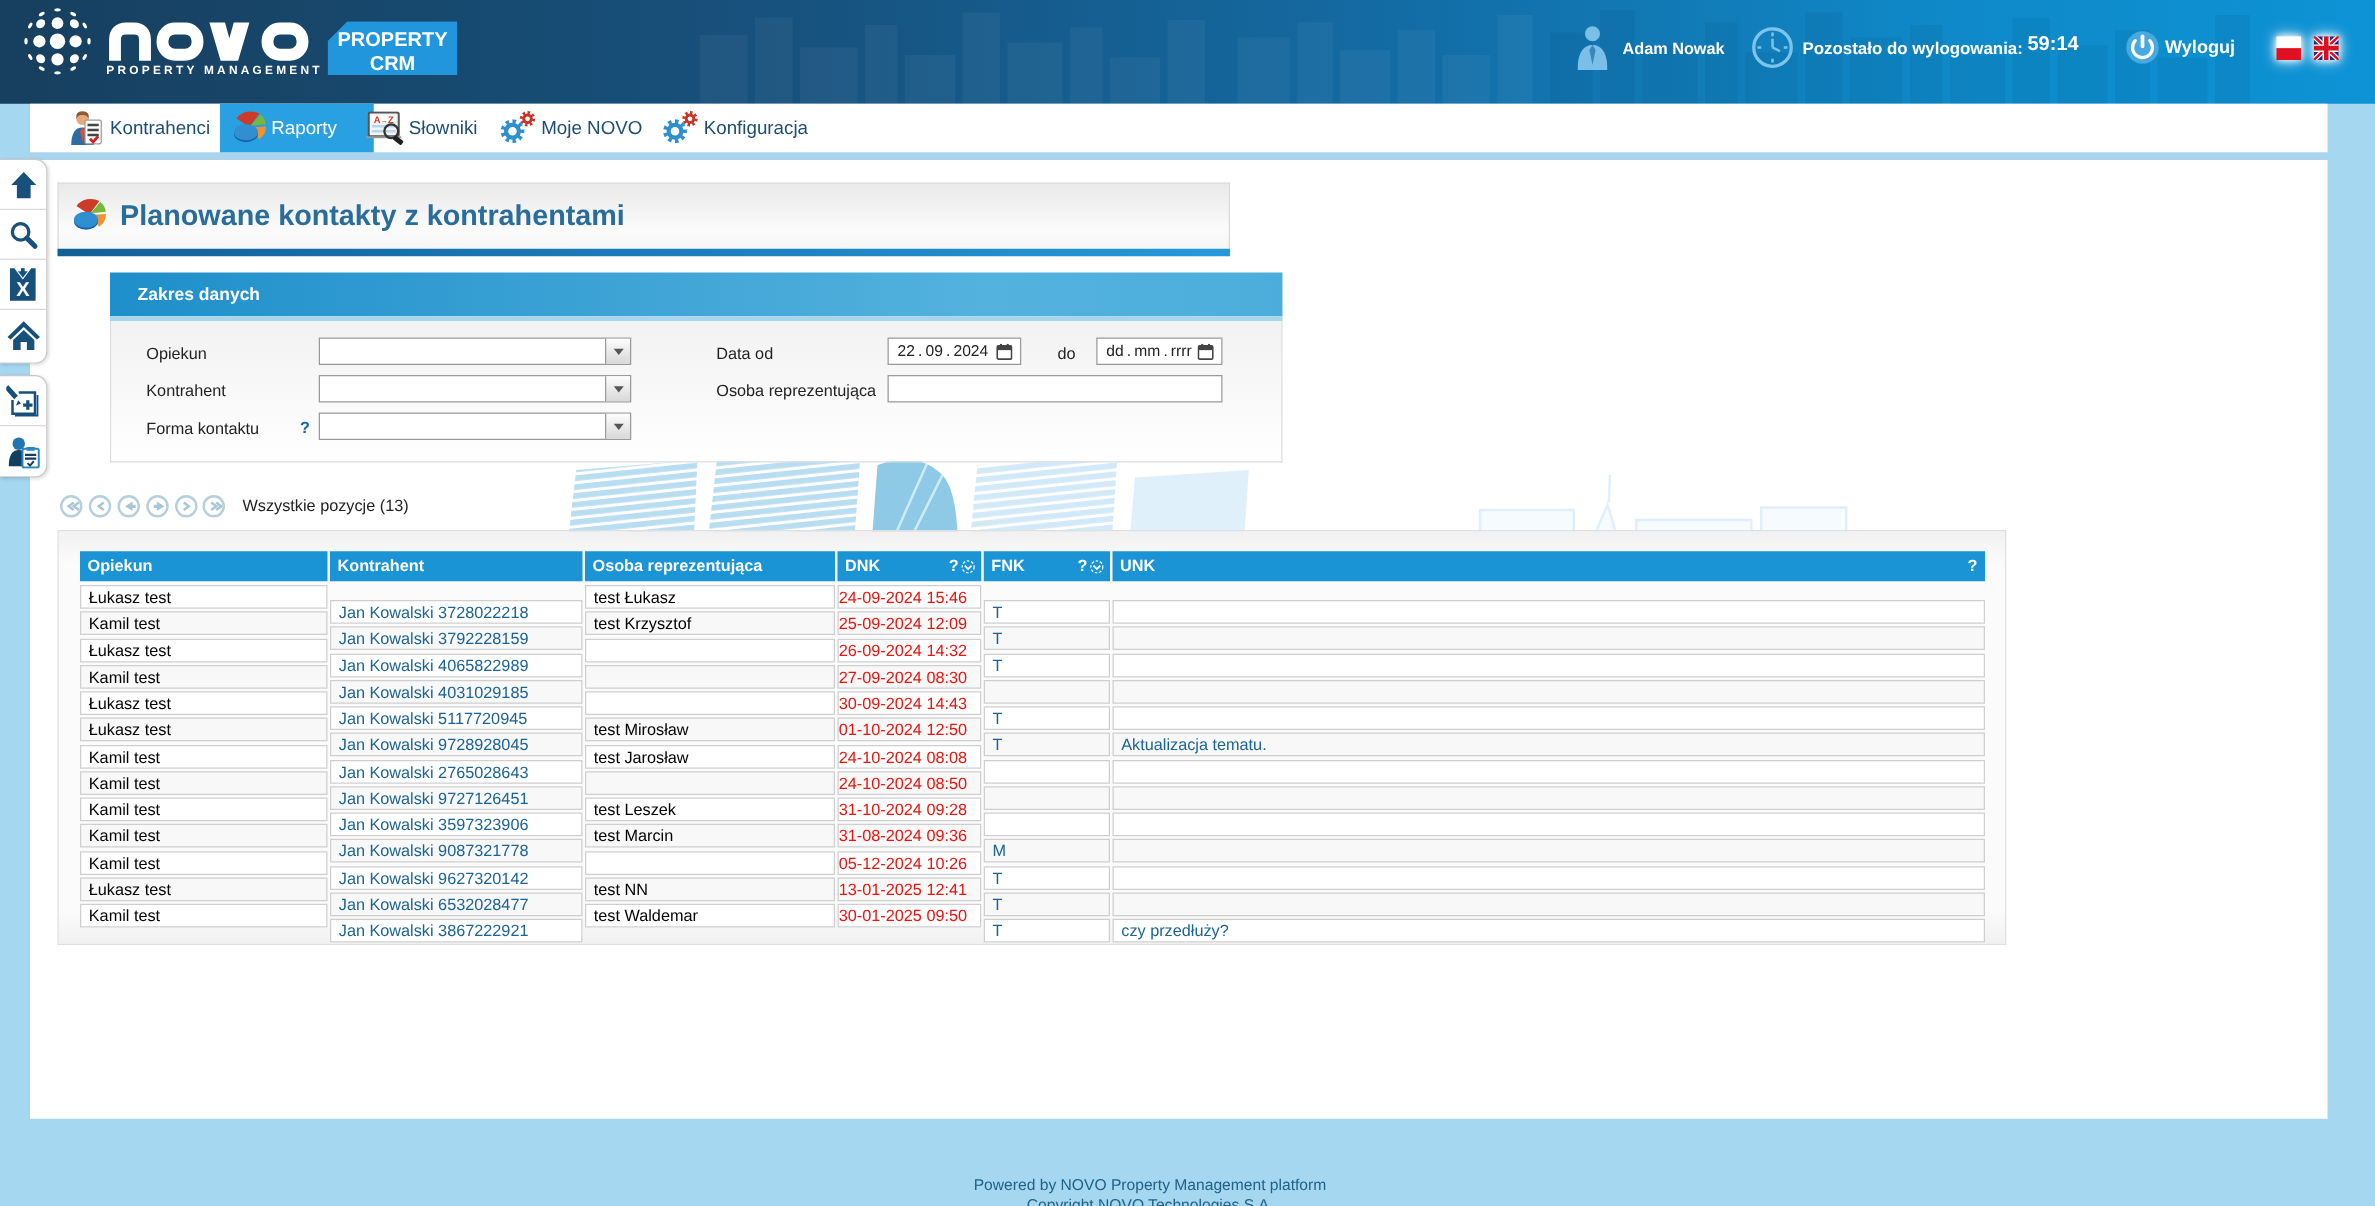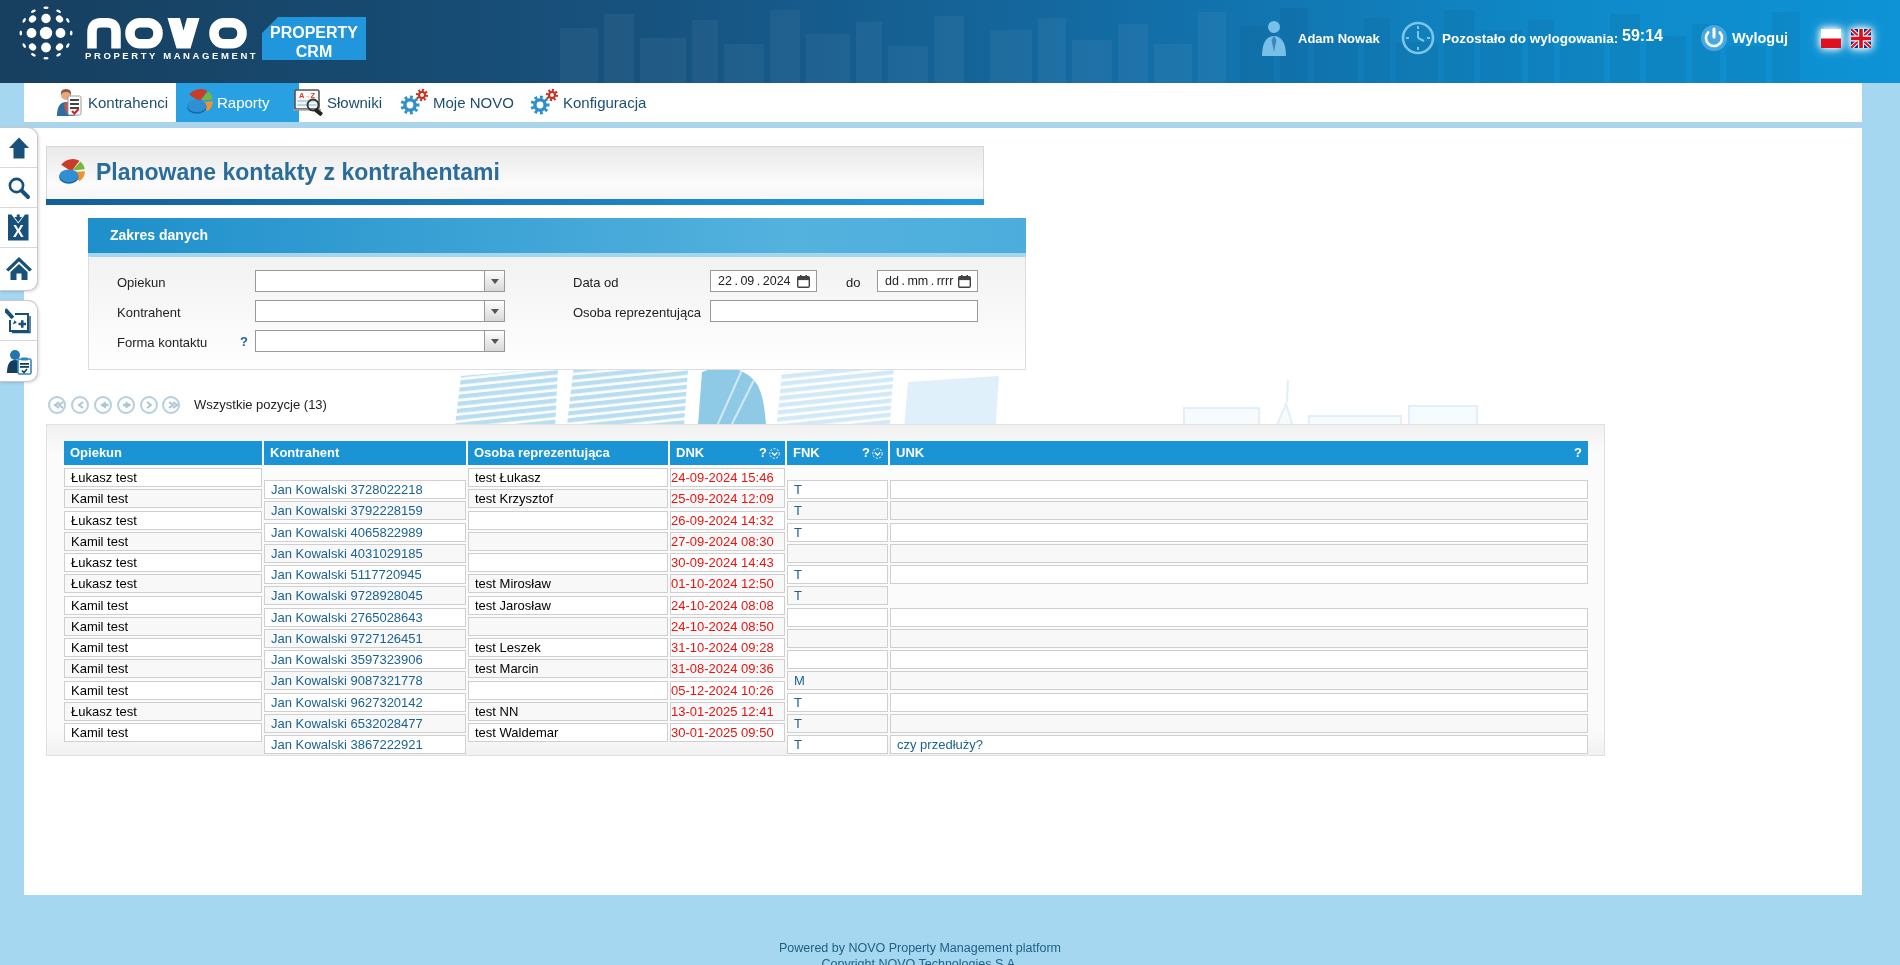--- a/index.html
+++ b/index.html
@@ -389,20 +389,21 @@
 <div class="rcell r-odd c-link" style="left:240px;top:425.00px;width:202px">Jan Kowalski 5117720945</div>
 <div class="rcell r-odd" style="left:444px;top:425.00px;width:200px"></div>
 <div class="rcell r-odd c-red" style="left:646px;top:425.00px;width:115px;text-align:right;padding-right:12px;padding-left:0">30-09-2024 14:43</div>
 <div class="rcell r-odd c-link" style="left:763px;top:425.00px;width:101px">T</div>
 <div class="rcell r-odd c-link" style="left:866px;top:425.00px;width:698px"></div>
 <div class="rcell r-even" style="left:40px;top:446.25px;width:198px">Łukasz test</div>
 <div class="rcell r-even c-link" style="left:240px;top:446.25px;width:202px">Jan Kowalski 9728928045</div>
 <div class="rcell r-even" style="left:444px;top:446.25px;width:200px">test Mirosław</div>
 <div class="rcell r-even c-red" style="left:646px;top:446.25px;width:115px;text-align:right;padding-right:12px;padding-left:0">01-10-2024 12:50</div>
 <div class="rcell r-even c-link" style="left:763px;top:446.25px;width:101px">T</div>
+<div class="rcell r-even c-link" style="left:866px;top:446.25px;width:698px">Aktualizacja tematu.</div>
 <div class="rcell r-odd" style="left:40px;top:467.50px;width:198px">Kamil test</div>
 <div class="rcell r-odd c-link" style="left:240px;top:467.50px;width:202px">Jan Kowalski 2765028643</div>
 <div class="rcell r-odd" style="left:444px;top:467.50px;width:200px">test Jarosław</div>
 <div class="rcell r-odd c-red" style="left:646px;top:467.50px;width:115px;text-align:right;padding-right:12px;padding-left:0">24-10-2024 08:08</div>
 <div class="rcell r-odd c-link" style="left:763px;top:467.50px;width:101px"></div>
 <div class="rcell r-odd c-link" style="left:866px;top:467.50px;width:698px"></div>
 <div class="rcell r-even" style="left:40px;top:488.75px;width:198px">Kamil test</div>
 <div class="rcell r-even c-link" style="left:240px;top:488.75px;width:202px">Jan Kowalski 9727126451</div>
 <div class="rcell r-even" style="left:444px;top:488.75px;width:200px"></div>
 <div class="rcell r-even c-red" style="left:646px;top:488.75px;width:115px;text-align:right;padding-right:12px;padding-left:0">24-10-2024 08:50</div>

